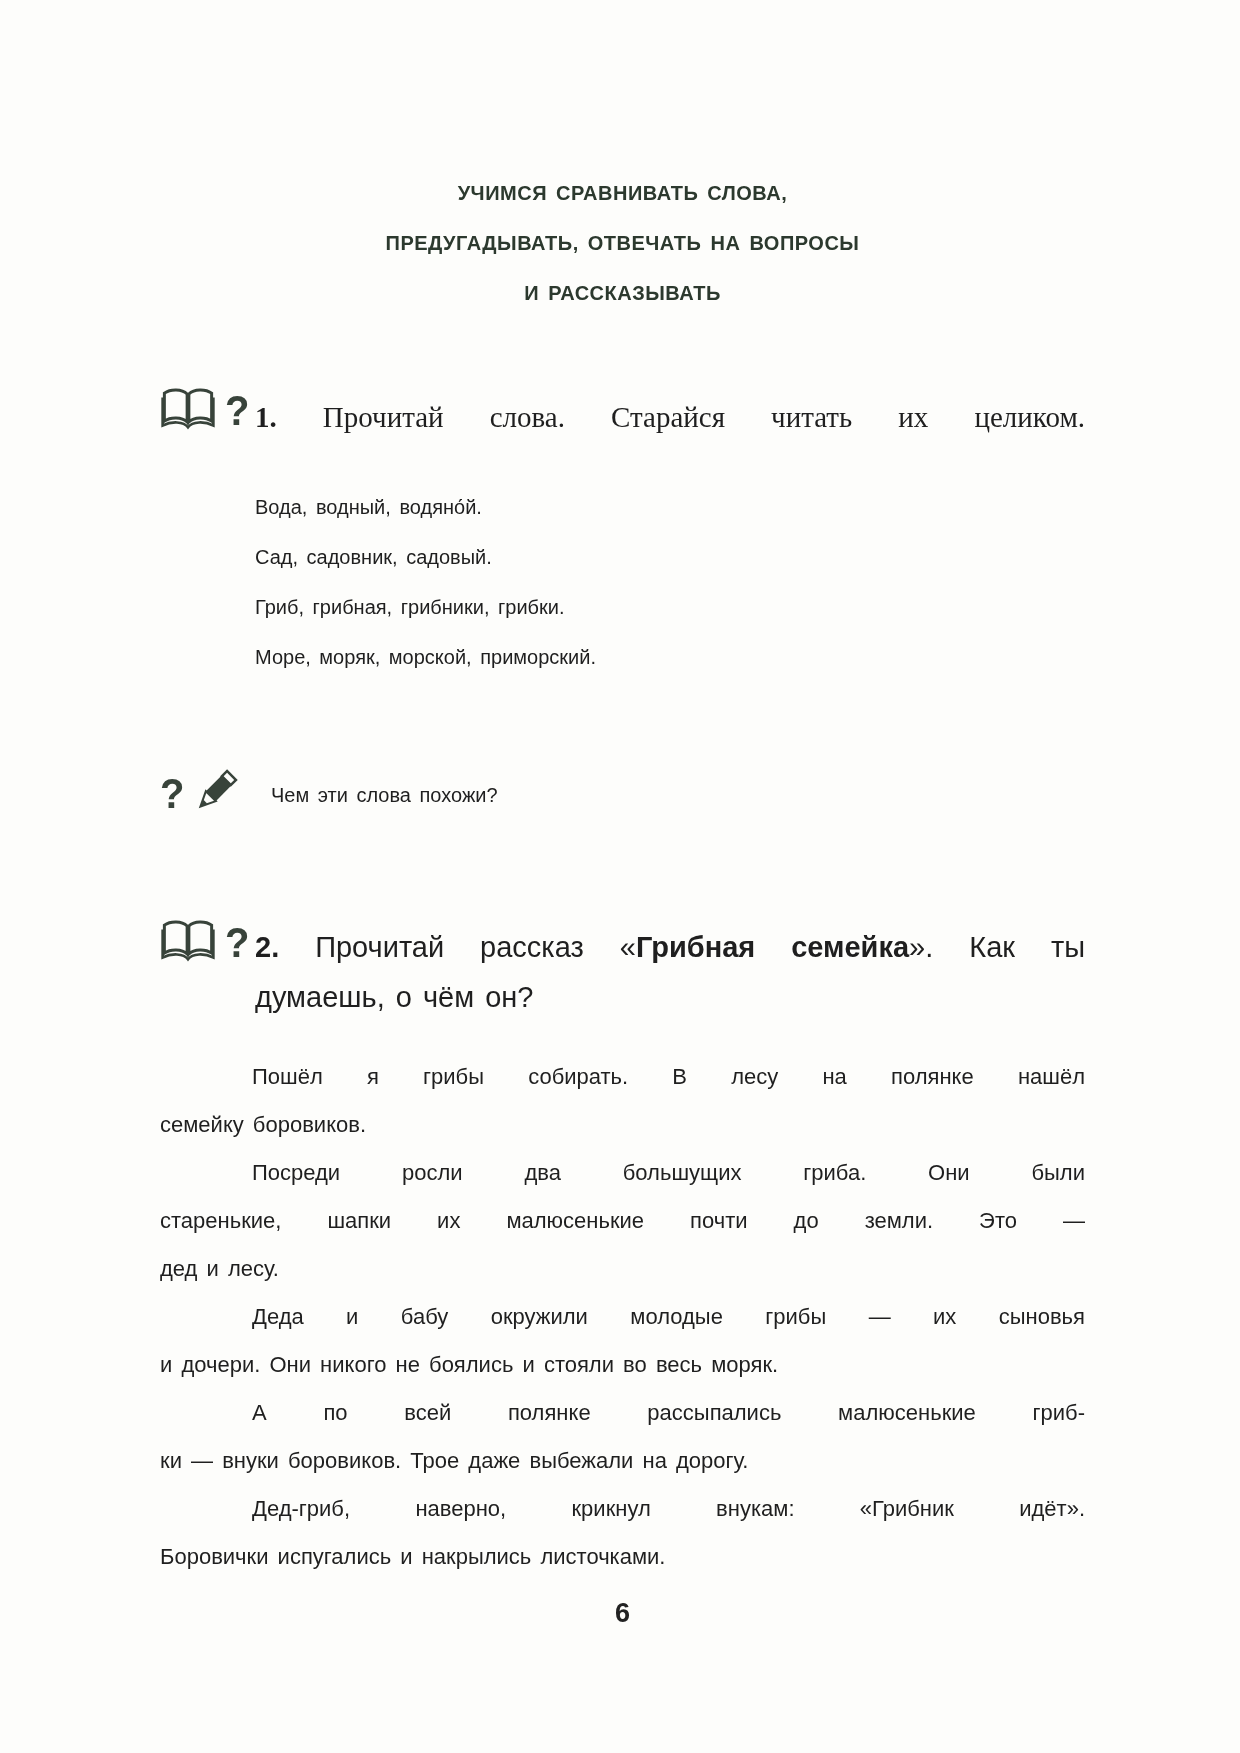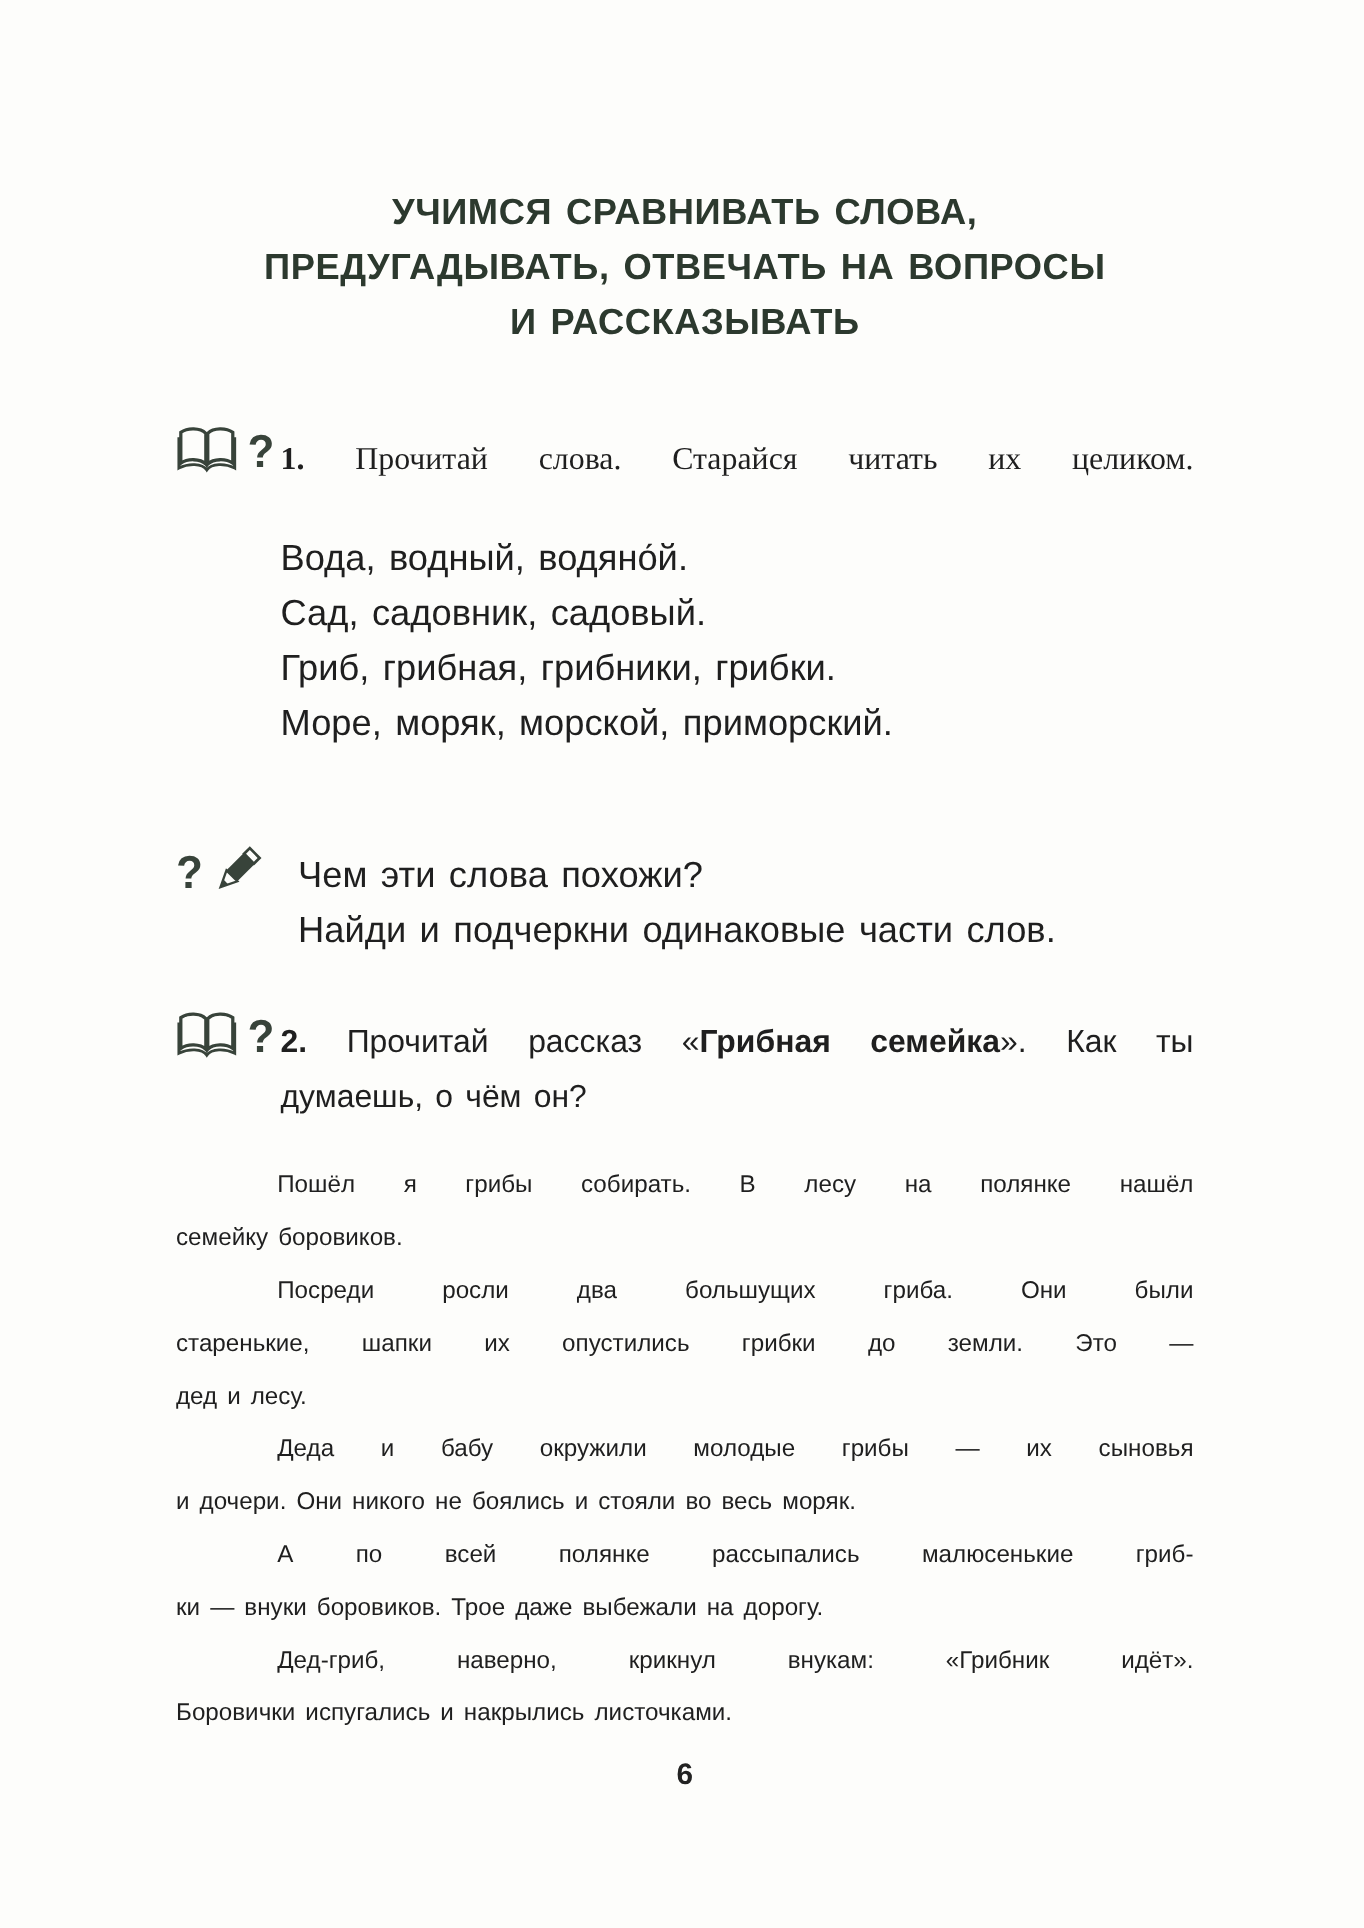--- a/index.html
+++ b/index.html
@@ -38,21 +38,21 @@
 
   
   .ex-text {
     position:absolute; left:95px; width:830px;
     font-size:29px; line-height:50px; word-spacing:3px;
   }
   .jline { text-align:justify; text-align-last:justify; }
   .b { font-weight:bold; }
 
   
-  .lines .line { font-size:33px; line-height:50px; word-spacing:3px; }
+  .lines .line { font-size:20px; line-height:50px; word-spacing:3px; }
   .word-list { position:absolute; left:95px; top:482px; width:830px; }
 
   .q-lines { position:absolute; left:111px; top:770px; width:830px; }
 
   .ex2-line2 { text-align:center; text-align-last:left; }
 
   
   .story { position:absolute; left:0; top:1053px; width:925px; }
   .story .para .line {
     font-size:22px; line-height:48px; word-spacing:3px;
@@ -109,21 +109,20 @@
             <rect x="16" y="1" width="12" height="7" fill="#fdfdfb" stroke="#38433a" stroke-width="2.4"></rect>
             <rect x="15.3" y="8" width="13.4" height="21" fill="#38433a"></rect>
             <path d="M15.3 29 L28.7 29 L22 43 Z" fill="#fdfdfb" stroke="#38433a" stroke-width="2"></path>
             <path d="M19.5 36.5 L24.5 36.5 L22 42.5 Z" fill="#38433a"></path>
           </g>
         </svg>
       </span>
     </div>
     <div class="q-lines lines">
         <div class="line">Чем эти слова похожи?</div>
-        <div class="line last">Найди и подчеркни одинаковые части слов.</div>
       </div>
 
     <div class="icon-cell" style="top:918px;">
       <span>
         <svg width="56" height="44" viewBox="0 0 64 50" fill="none">
           <path class="ink" d="M31 9 C25 3 12 3 5 8 L5 40 C12 35 25 35 31 41 Z" stroke-width="3.4"></path>
           <path class="ink" d="M33 9 C39 3 52 3 59 8 L59 40 C52 35 39 35 33 41 Z" stroke-width="3.4"></path>
           <path class="ink" d="M3 13 L3 45 C13 40 27 40 32 47 C37 40 51 40 61 45 L61 13" stroke-width="3"></path>
           <path class="ink" d="M32 9 L32 41" stroke-width="2.4"></path>
         </svg>
@@ -138,21 +137,21 @@
       <div class="ex2-line2">думаешь, о чём он?</div>
     </div>
 
     <div class="story">
       <div class="para lines">
           <div class="line">Пошёл я грибы собирать. В лесу на полянке нашёл</div>
           <div class="line last">семейку боровиков.</div>
         </div>
       <div class="para lines">
           <div class="line">Посреди росли два большущих гриба. Они были</div>
-          <div class="line">старенькие, шапки их опустились грибки до земли. Это —</div>
+          <div class="line">старенькие, шапки их малюсенькие почти до земли. Это —</div>
           <div class="line last">дед и лесу.</div>
         </div>
       <div class="para lines">
           <div class="line">Деда и бабу окружили молодые грибы — их сыновья</div>
           <div class="line last">и дочери. Они никого не боялись и стояли во весь моряк.</div>
         </div>
       <div class="para lines">
           <div class="line">А по всей полянке рассыпались малюсенькие гриб-</div>
           <div class="line last">ки — внуки боровиков. Трое даже выбежали на дорогу.</div>
         </div>

